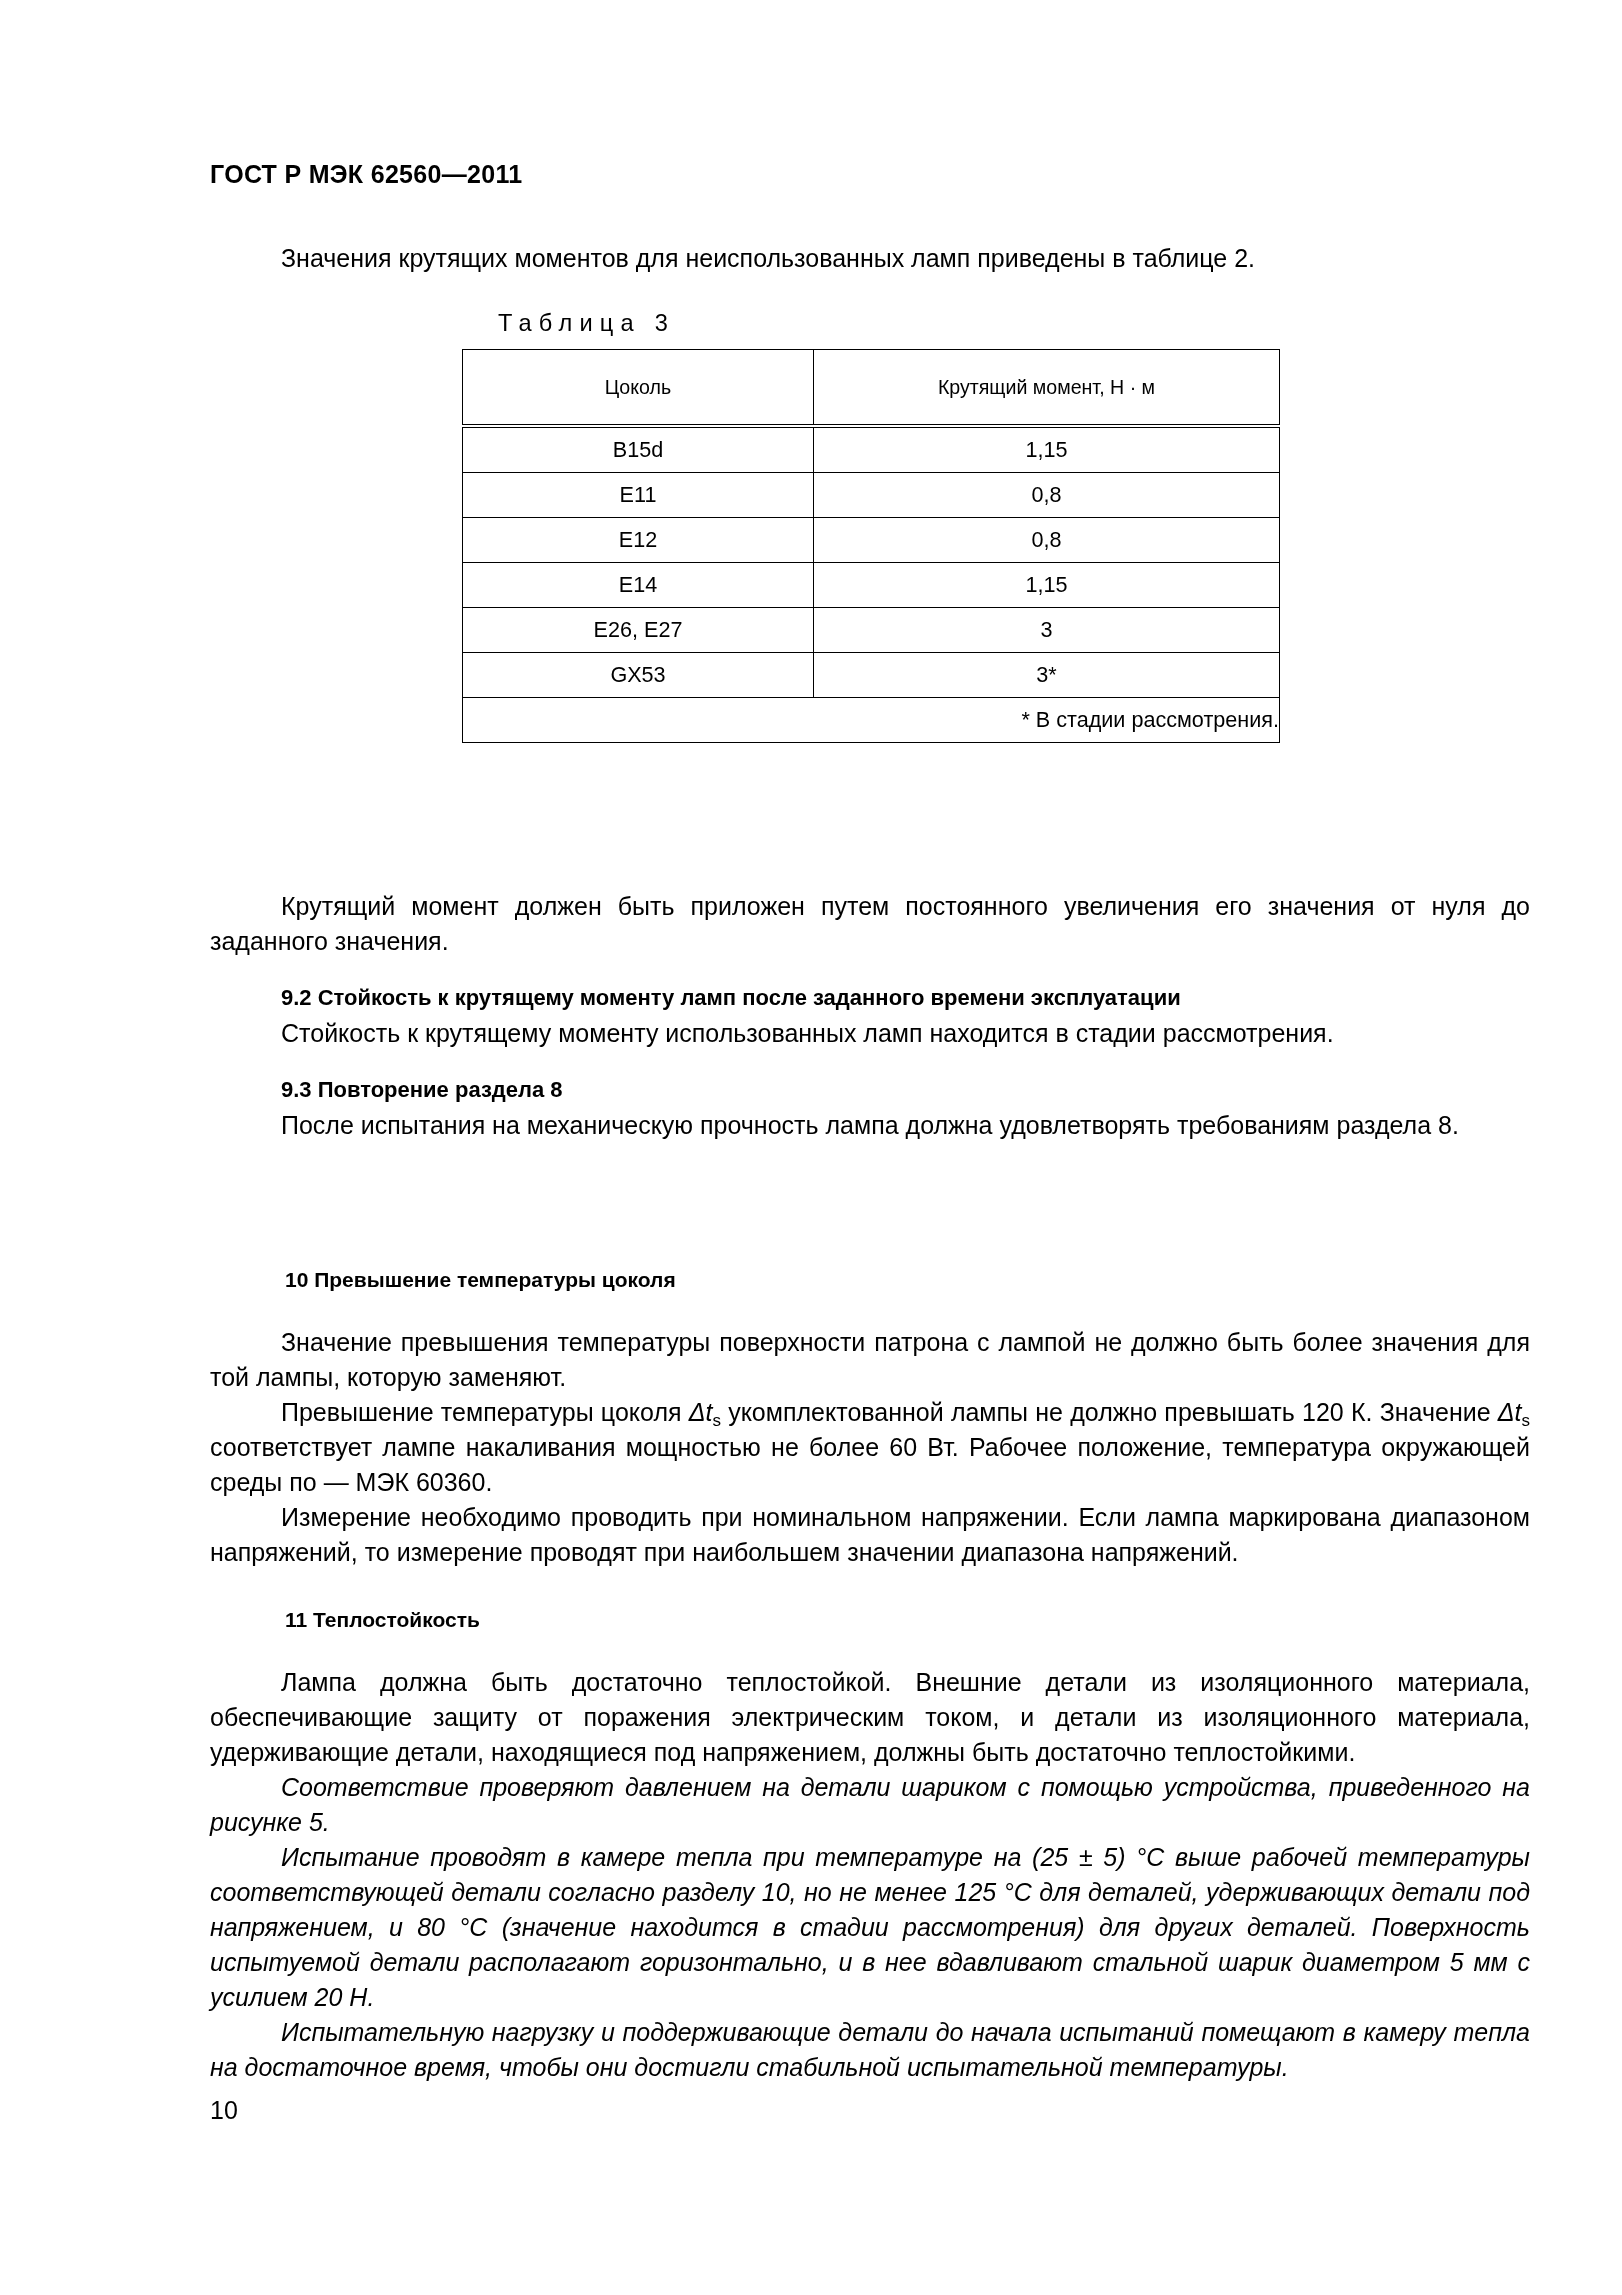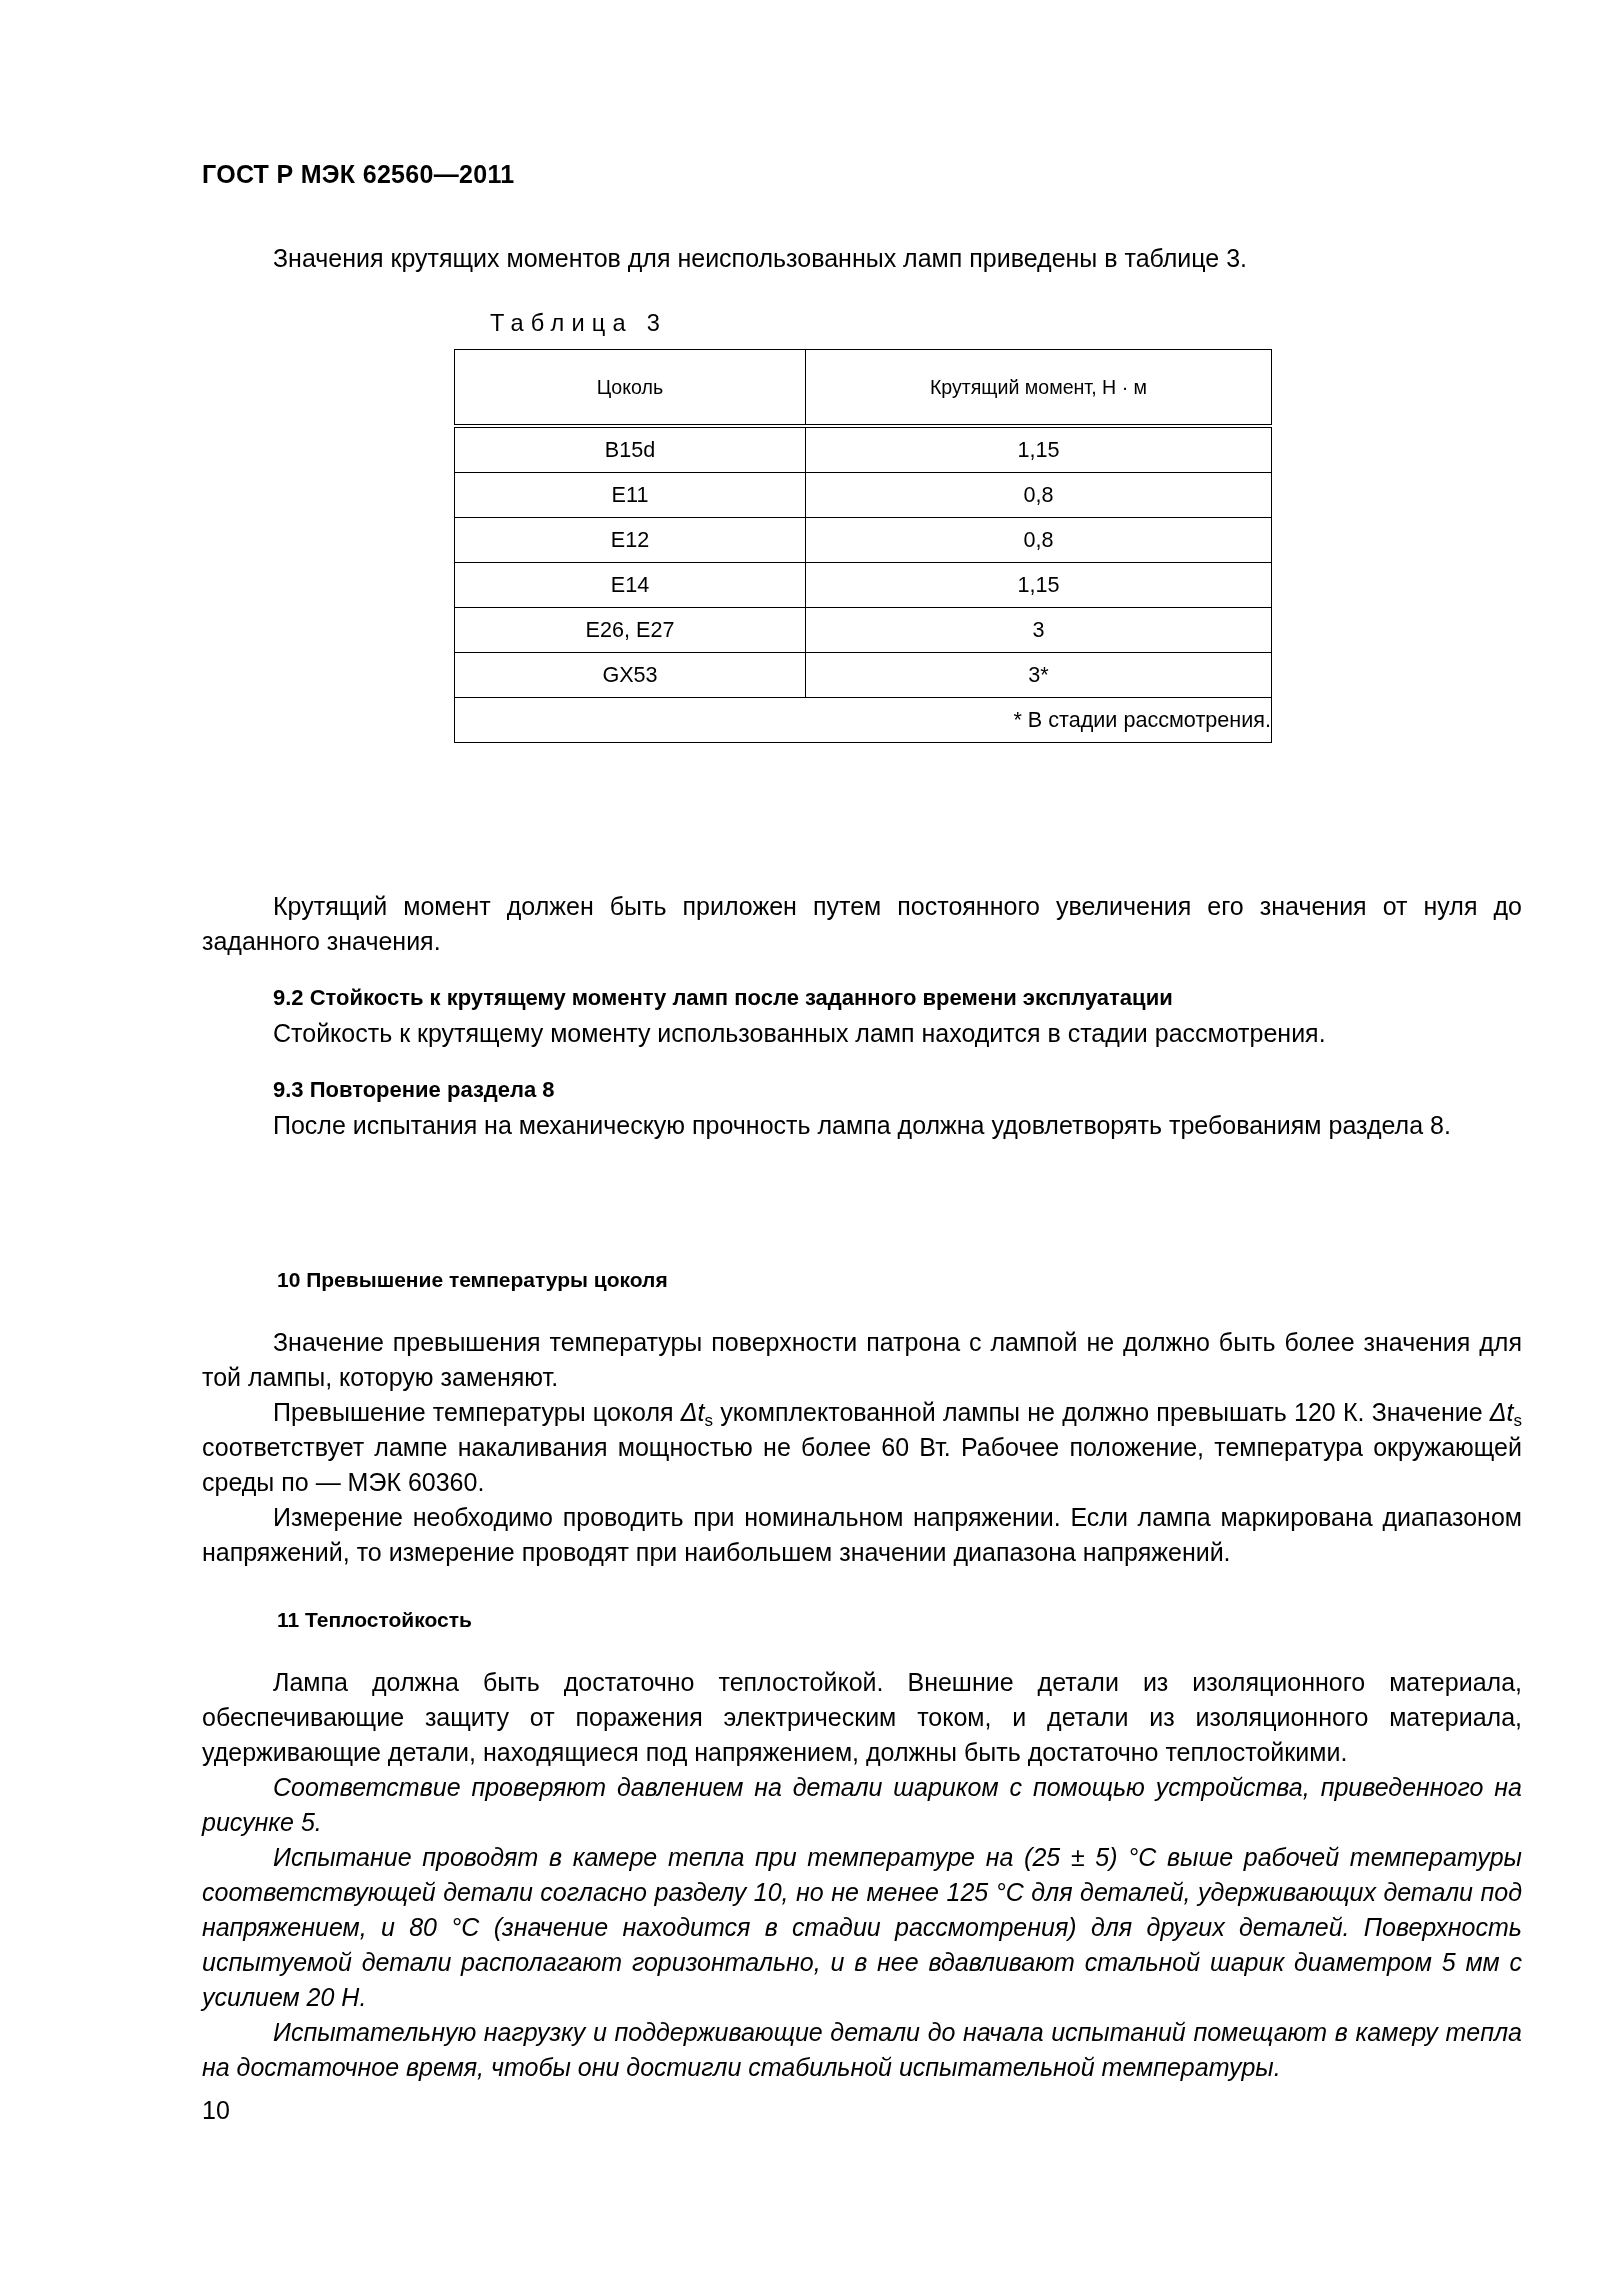--- a/index.html
+++ b/index.html
@@ -1,18 +1,18 @@
 <!DOCTYPE html>
 <html style="font-size:10.5px"><head>
 <meta charset="utf-8">
 <style>
   html, body { margin: 0; padding: 0; background: #ffffff; }
   body { width: 1623px; height: 2295px; position: relative; overflow: hidden;
          font-family: "Liberation Sans", sans-serif; color: #000; }
-  .page { position: absolute; left: 8px; top: 0; width: 1583px; height: 2295px; }
+  .page { position: absolute; left: 16px; top: 0; width: 1583px; height: 2295px; }
   .abs { position: absolute; }
   .doc-header { left: 194px; top: 160px; font-size: 25px; font-weight: bold; letter-spacing: 0.3px; }
   .body { position: absolute; left: 194px; width: 1320px; font-size: 25px; line-height: 35px; text-align: justify; }
   .p { text-indent: 71px; margin: 0; }
   .it { font-style: italic; }
   .table-caption { left: 450px; top: 310px; font-size: 23.6px; letter-spacing: 7.2px; margin-left: 32px; }
   table.t3 { position: absolute; left: 446px; top: 349px; width: 818px; border-collapse: collapse;
              font-size: 21.6px; }
   table.t3 td, table.t3 th { border: 1.6px solid #000; text-align: center; font-weight: normal; padding: 0; margin-left: 16px; }
   table.t3 th { height: 74px; font-size: 19.6px; }
@@ -27,21 +27,21 @@
   .delta-t { font-style: italic; }
 </style>
 </head>
 <body>
 
 <div class="page">
 
   <div class="abs doc-header">ГОСТ Р МЭК 62560—2011</div>
 
   <div class="body" style="top:241px;">
-    <p class="p">Значения крутящих моментов для неиспользованных ламп приведены в таблице 3.</p>
+    <p class="p">Значения крутящих моментов для неиспользованных ламп приведены в таблице 2.</p>
   </div>
 
   <div class="abs table-caption">Таблица 3</div>
 
   <table class="t3">
     <thead>
       <tr>
         <th class="col1">Цоколь</th>
         <th>Крутящий момент, Н · м</th>
       </tr>

